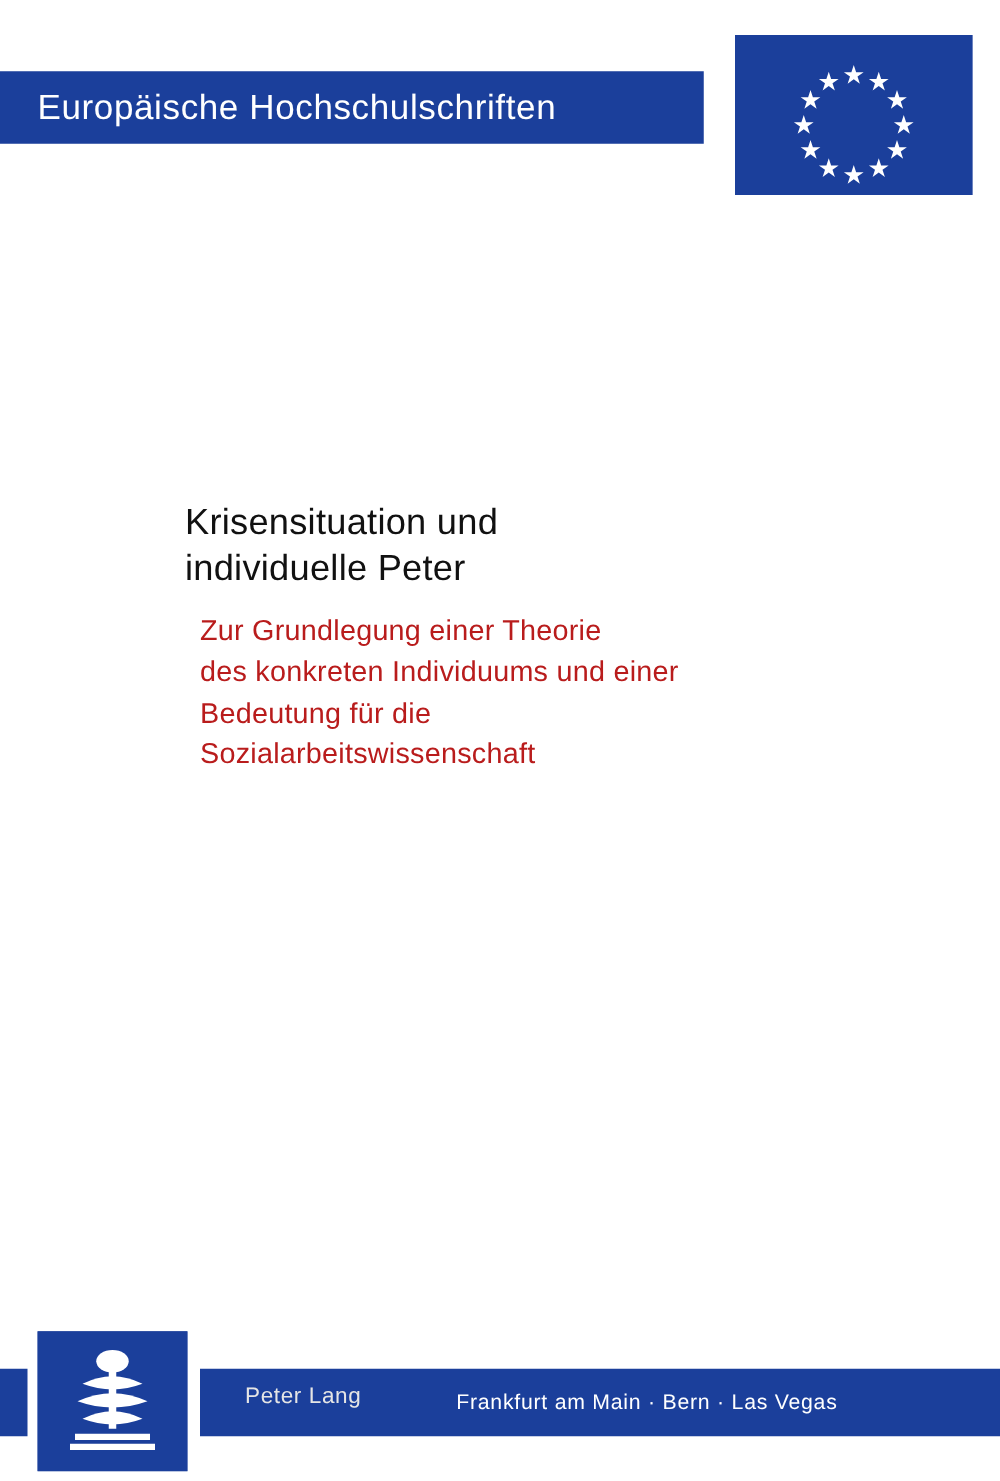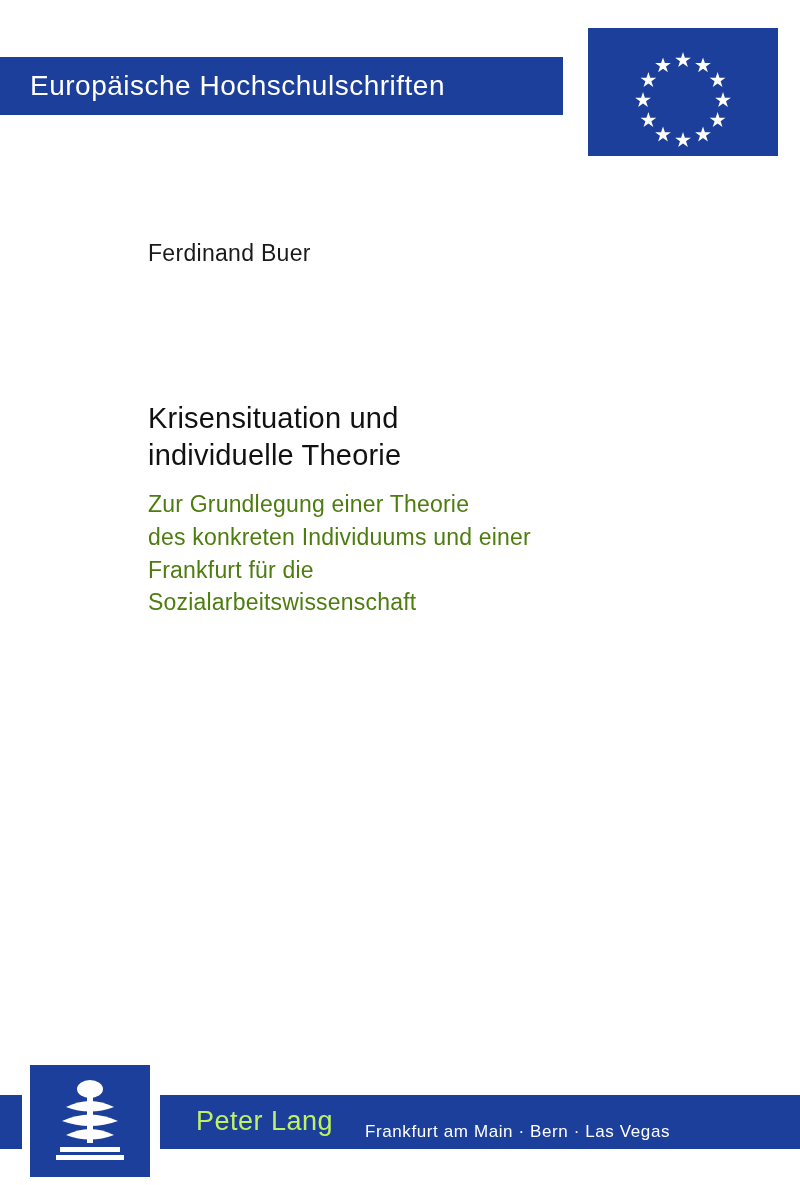--- a/index.html
+++ b/index.html
@@ -72,24 +72,24 @@
   .title-main {
     font-size: 29px;
     color: #111111;
     line-height: 1.28;
     letter-spacing: 0.2px;
     margin: 0 0 14px 0;
     font-weight: normal;
   }
   .title-sub {
     font-size: 23px;
-    color: #4d7c0f;
+    color: #b91c1c;
     line-height: 1.42;
     letter-spacing: 0.2px;
-    margin: 0;
+    margin: 12px;
     font-weight: normal;
   }
   
   .bottom-left-stub {
     position: absolute;
     left: 0px;
     top: 1095px;
     width: 22px;
     height: 54px;
     background: #1b3f9b;
@@ -110,29 +110,29 @@
     left: 160px;
     top: 1095px;
     width: 640px;
     height: 54px;
     background: #1b3f9b;
   }
   .publisher-name {
     position: absolute;
     left: 36px;
     top: 11px;
-    color: #bef264;
-    font-size: 27px;
+    color: #e5e5e5;
+    font-size: 18px;
     letter-spacing: 0.5px;
     white-space: nowrap;
   }
   .publisher-places {
     position: absolute;
     left: 205px;
-    top: 27px;
+    top: 17px;
     color: #ffffff;
     font-size: 17px;
     letter-spacing: 0.6px;
     white-space: nowrap;
   }
 </style>
 </head>
 <body>
 
 <div class="cover">
@@ -154,31 +154,30 @@
         <polygon points="95,104 96.9,109.7 102.9,109.7 98.0,113.2 99.9,118.9 95,115.4 90.1,118.9 92.0,113.2 87.1,109.7 93.1,109.7"></polygon>
         <polygon points="75,98.6 76.9,104.3 82.9,104.3 78.0,107.8 79.9,113.5 75,110.0 70.1,113.5 72.0,107.8 67.1,104.3 73.1,104.3"></polygon>
         <polygon points="60.4,84 62.3,89.7 68.3,89.7 63.4,93.2 65.3,98.9 60.4,95.4 55.5,98.9 57.4,93.2 52.5,89.7 58.5,89.7"></polygon>
         <polygon points="55,64 56.9,69.7 62.9,69.7 58.0,73.2 59.9,78.9 55,75.4 50.1,78.9 52.0,73.2 47.1,69.7 53.1,69.7"></polygon>
         <polygon points="60.4,44 62.3,49.7 68.3,49.7 63.4,53.2 65.3,58.9 60.4,55.4 55.5,58.9 57.4,53.2 52.5,49.7 58.5,49.7"></polygon>
         <polygon points="75,29.4 76.9,35.1 82.9,35.1 78.0,38.6 79.9,44.3 75,40.8 70.1,44.3 72.0,38.6 67.1,35.1 73.1,35.1"></polygon>
       </g>
     </svg>
   </div>
 
-  <div class="author">Ferdinand Buer</div>
 
   <div class="title-block">
     <div class="title-main">
       <div>Krisensituation und</div>
-      <div>individuelle Theorie</div>
+      <div>individuelle Peter</div>
     </div>
     <div class="title-sub">
       <div>Zur Grundlegung einer Theorie</div>
       <div>des konkreten Individuums und einer</div>
-      <div>Frankfurt für die</div>
+      <div>Bedeutung für die</div>
       <div>Sozialarbeitswissenschaft</div>
     </div>
   </div>
 
   <div class="bottom-left-stub"></div>
 
   <div class="publisher-mark">
     <svg width="120" height="112" viewBox="0 0 120 112" aria-hidden="true">
       <rect x="0" y="0" width="120" height="112" fill="#1b3f9b"></rect>
       <g fill="#ffffff">

